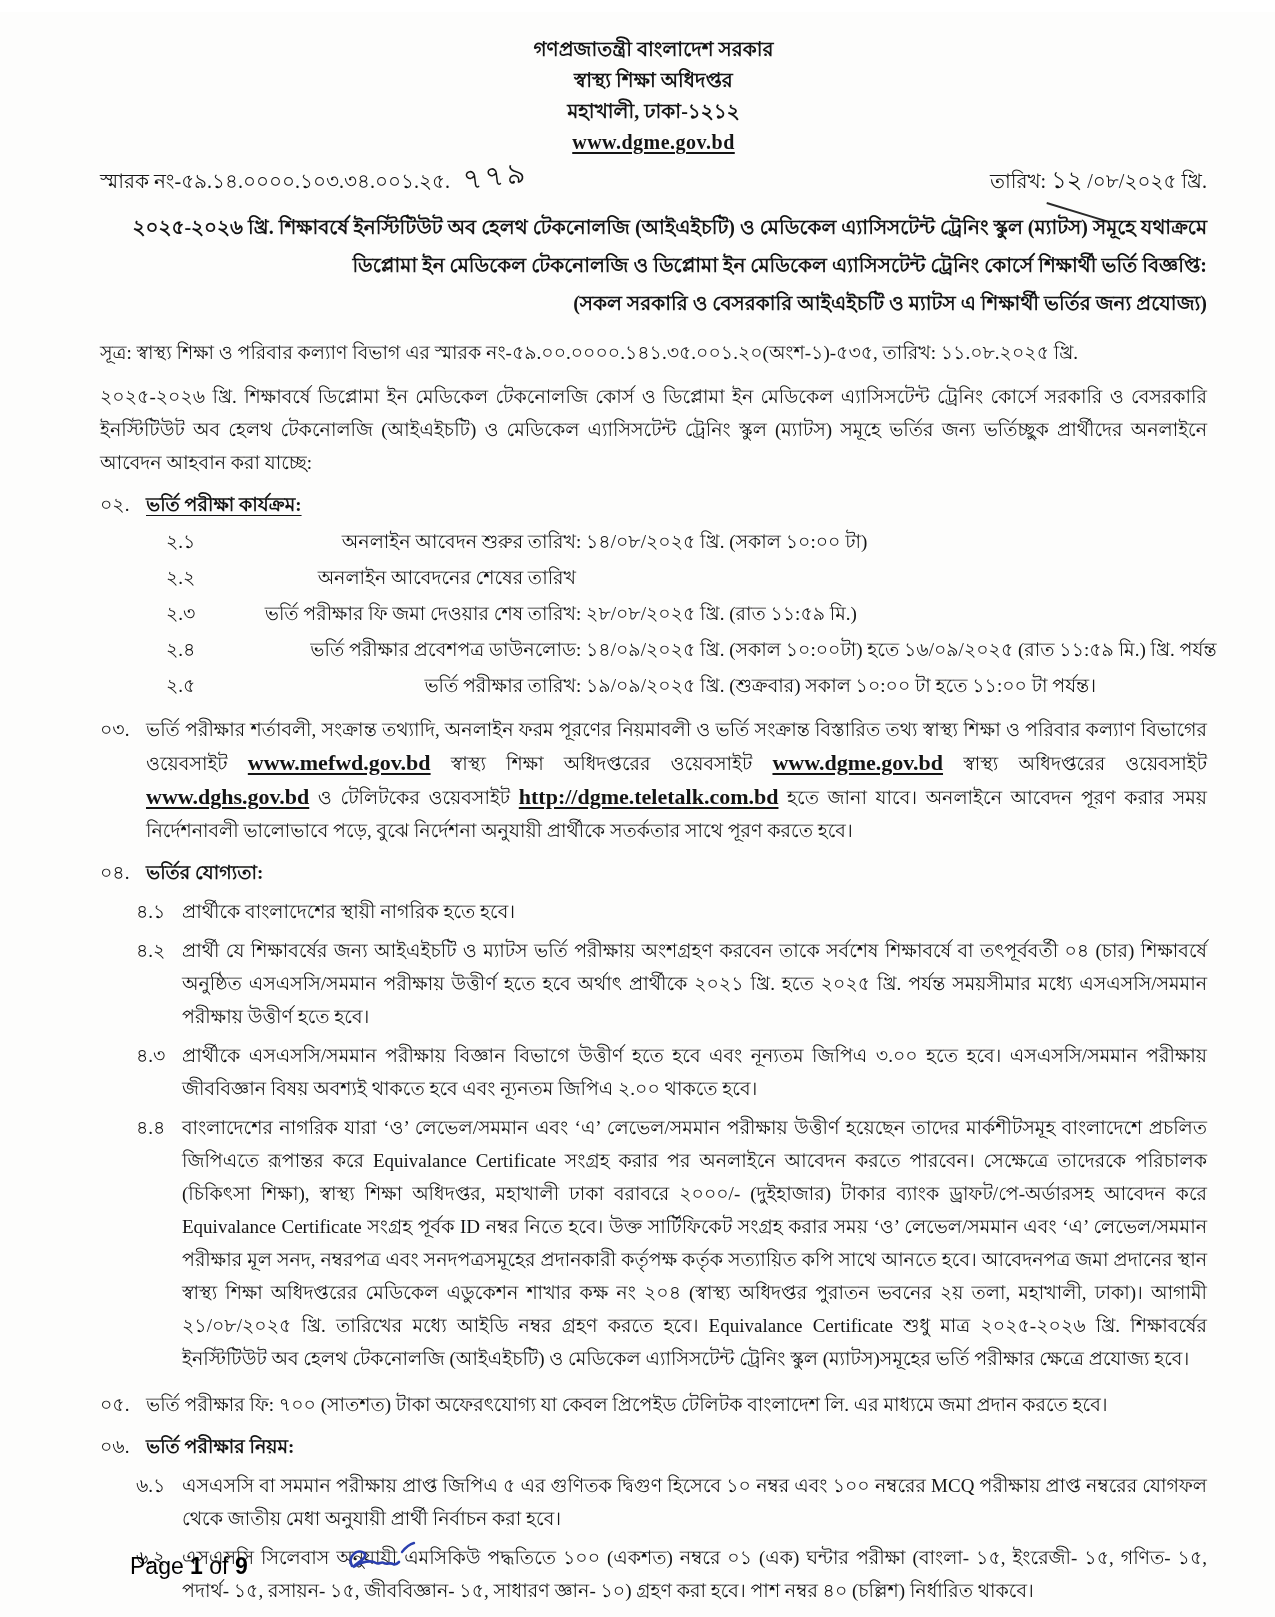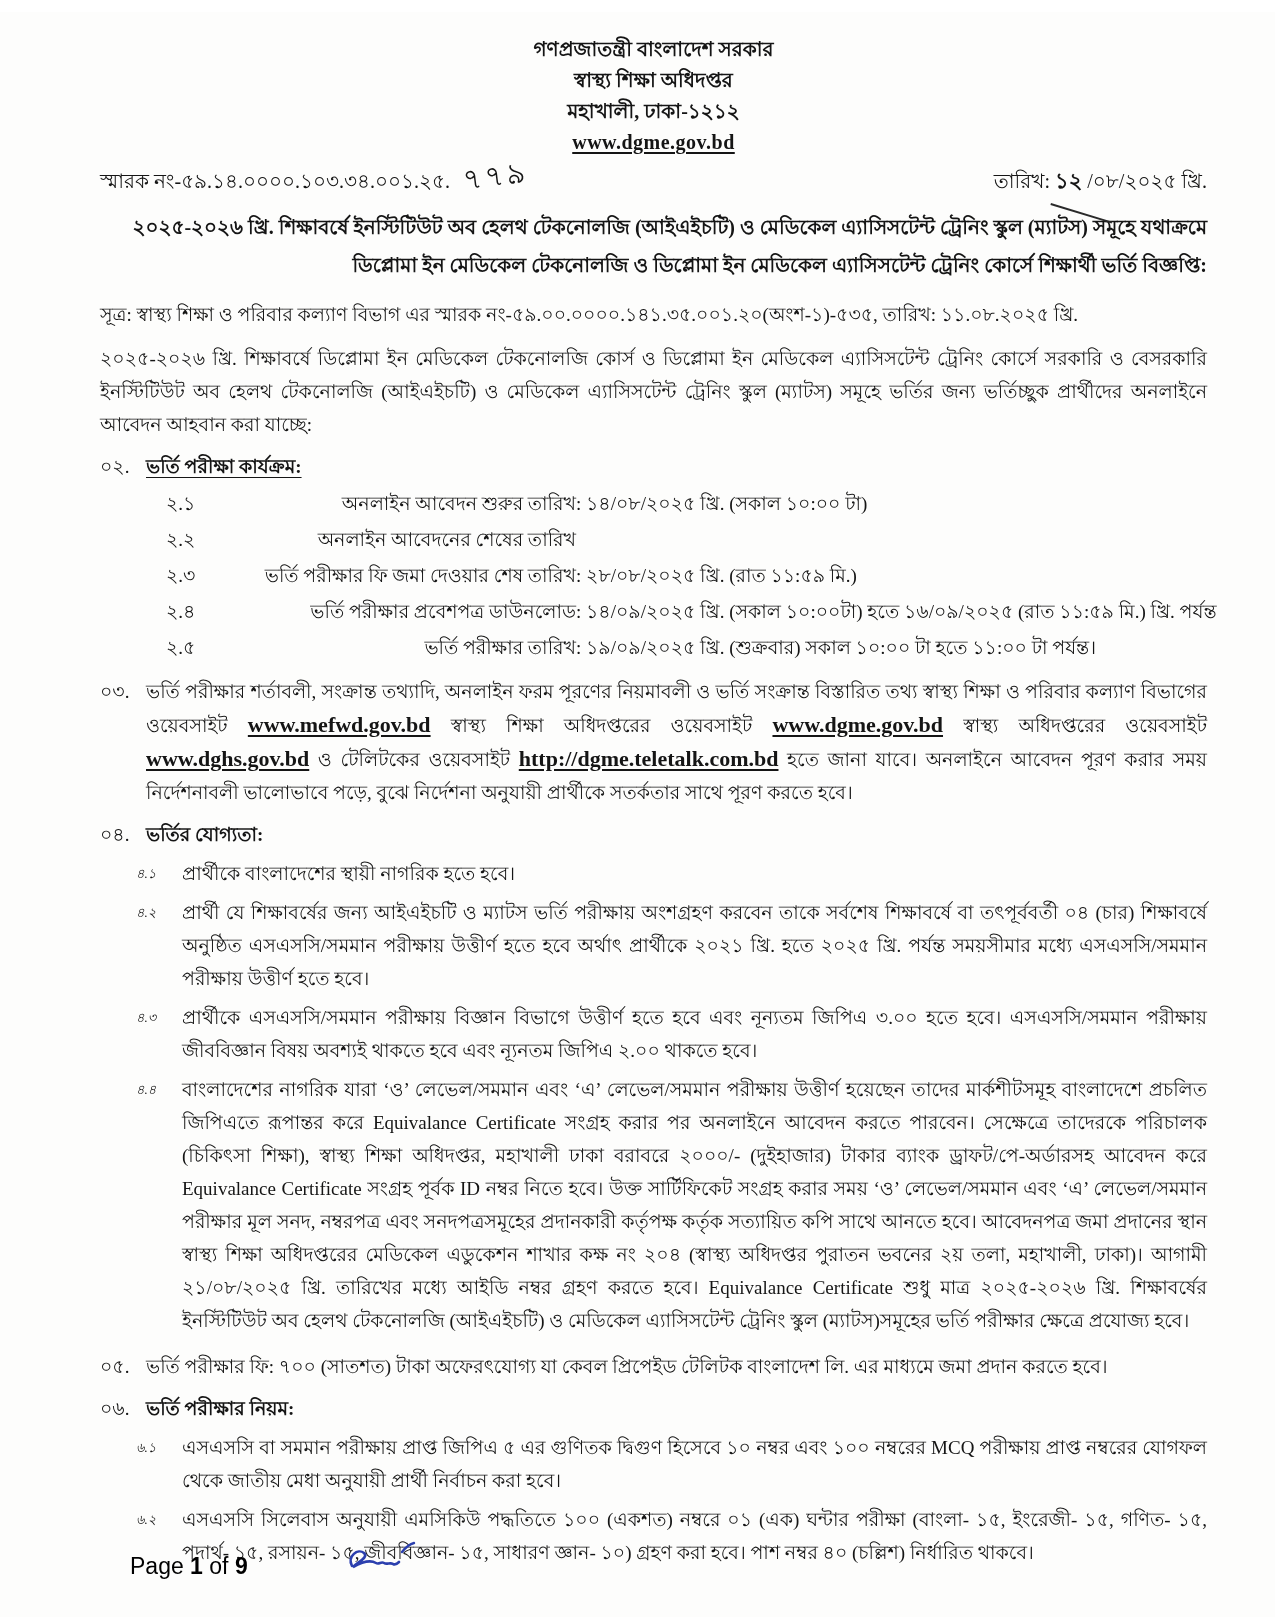--- a/index.html
+++ b/index.html
@@ -29,21 +29,21 @@
     display: flex; justify-content: space-between; align-items: flex-end;
     margin-top: 6px; font-size: 20px; line-height: 30px;
   }
   .memo-left, .memo-right { white-space: nowrap; }
   .hw-num {
     display: inline-block;
     font-size: 29px; font-weight: 500;
     transform: rotate(-7deg) translateY(-2px);
     letter-spacing: 3px; margin-left: 8px;
   }
-  .hw-date { position: relative; display: inline-block; font-size: 21px; font-weight: 700; }
+  .hw-date { position: relative; display: inline-block; font-size: 24px; font-weight: 400; }
   .hw-date::after {
     content: ""; position: absolute; left: -4px; bottom: -9px;
     width: 64px; height: 2px; background: #2a2a2a;
     transform: rotate(17deg); transform-origin: left top;
   }
   
   .title-block { margin-top: 12px; text-align: right; font-weight: 700; }
   .title-block div { font-size: 20px; line-height: 38px; }
   
   .ref-line { margin-top: 15px; font-size: 19px; line-height: 32px; }
@@ -59,21 +59,21 @@
   }
   .sec-heading.nou { text-decoration: none; }
   
   .sched { margin: 3px 0 0 66px; }
   .srow { display: flex; font-size: 19px; line-height: 36px; }
   .srow .n { flex: 0 0 48px; }
   .srow .l { flex: 0 0 362px; text-align: right; }
   .srow .v { flex: 1; white-space: nowrap; }
   
   .item { display: flex; margin-top: 6px; margin-left: 36px; }
-  .item .pnum { flex: 0 0 46px; font-size: 13px; line-height: 33px; font-style: italic; }
+  .item .pnum { flex: 0 0 46px; font-size: 19px; line-height: 33px; }
   .item .ptext { flex: 1; }
   .url {
     font-family: "Liberation Serif", "DejaVu Serif", serif;
     font-size: 22px; font-weight: 600;
     text-decoration: underline; text-underline-offset: 3px;
   }
   
   .footer {
     position: absolute; left: 130px; top: 1541px;
     font-family: "Liberation Sans", "DejaVu Sans", sans-serif;
@@ -102,20 +102,21 @@
     <div class="memo-right">
       <span>তারিখ:</span>
       <span class="hw-date">১২</span>
       <span>/০৮/২০২৫ খ্রি.</span>
     </div>
   </div>
 
   <div class="title-block">
     <div>২০২৫-২০২৬ খ্রি. শিক্ষাবর্ষে ইনস্টিটিউট অব হেলথ টেকনোলজি (আইএইচটি) ও মেডিকেল এ্যাসিসটেন্ট ট্রেনিং স্কুল (ম্যাটস) সমূহে যথাক্রমে</div>
     <div>ডিপ্লোমা ইন মেডিকেল টেকনোলজি ও ডিপ্লোমা ইন মেডিকেল এ্যাসিসটেন্ট ট্রেনিং কোর্সে শিক্ষার্থী ভর্তি বিজ্ঞপ্তি:</div>
+    <div>(সকল সরকারি ও বেসরকারি আইএইচটি ও ম্যাটস এ শিক্ষার্থী ভর্তির জন্য প্রযোজ্য)</div>
   </div>
 
   <div class="ref-line">সূত্র: স্বাস্থ্য শিক্ষা ও পরিবার কল্যাণ বিভাগ এর স্মারক নং-৫৯.০০.০০০০.১৪১.৩৫.০০১.২০(অংশ-১)-৫৩৫, তারিখ: ১১.০৮.২০২৫ খ্রি.</div>
 
   <div class="para intro">২০২৫-২০২৬ খ্রি. শিক্ষাবর্ষে ডিপ্লোমা ইন মেডিকেল টেকনোলজি কোর্স ও ডিপ্লোমা ইন মেডিকেল এ্যাসিসটেন্ট ট্রেনিং কোর্সে সরকারি ও বেসরকারি ইনস্টিটিউট অব হেলথ টেকনোলজি (আইএইচটি) ও মেডিকেল এ্যাসিসটেন্ট ট্রেনিং স্কুল (ম্যাটস) সমূহে ভর্তির জন্য ভর্তিচ্ছুক প্রার্থীদের অনলাইনে আবেদন আহবান করা যাচ্ছে:</div>
 
   <div class="sec">
     <div class="secnum">০২.</div>
     <div class="secbody">
       <span class="sec-heading">ভর্তি পরীক্ষা কার্যক্রম:</span>

